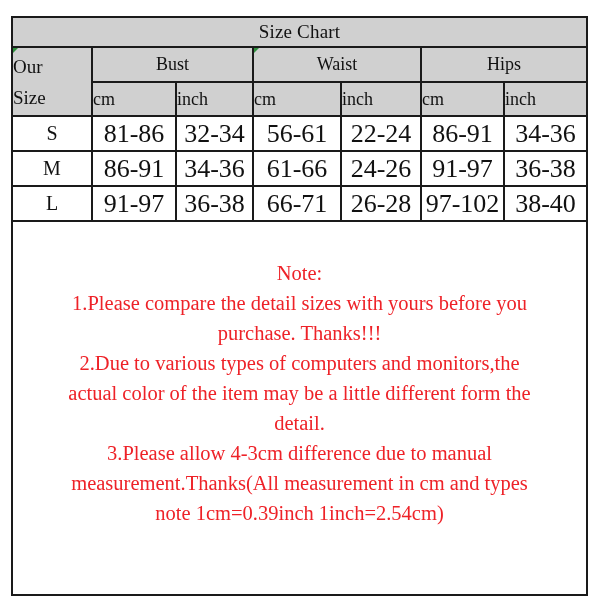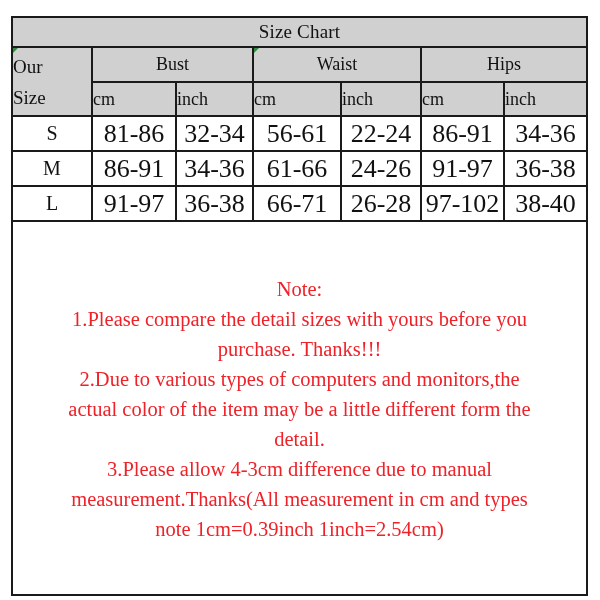--- a/index.html
+++ b/index.html
@@ -96,21 +96,21 @@
 
   
   .note-cell {
     height: 372px;
     vertical-align: top;
     padding: 0;
     background: #ffffff;
   }
 
   .note-inner {
-    padding-top: 52px;
+    padding-top: 36px;
     text-align: center;
   }
 
   .note-line {
     color: #ee2228;
     font-size: 20.5px;
     line-height: 30px;
     white-space: nowrap;
   }
 

